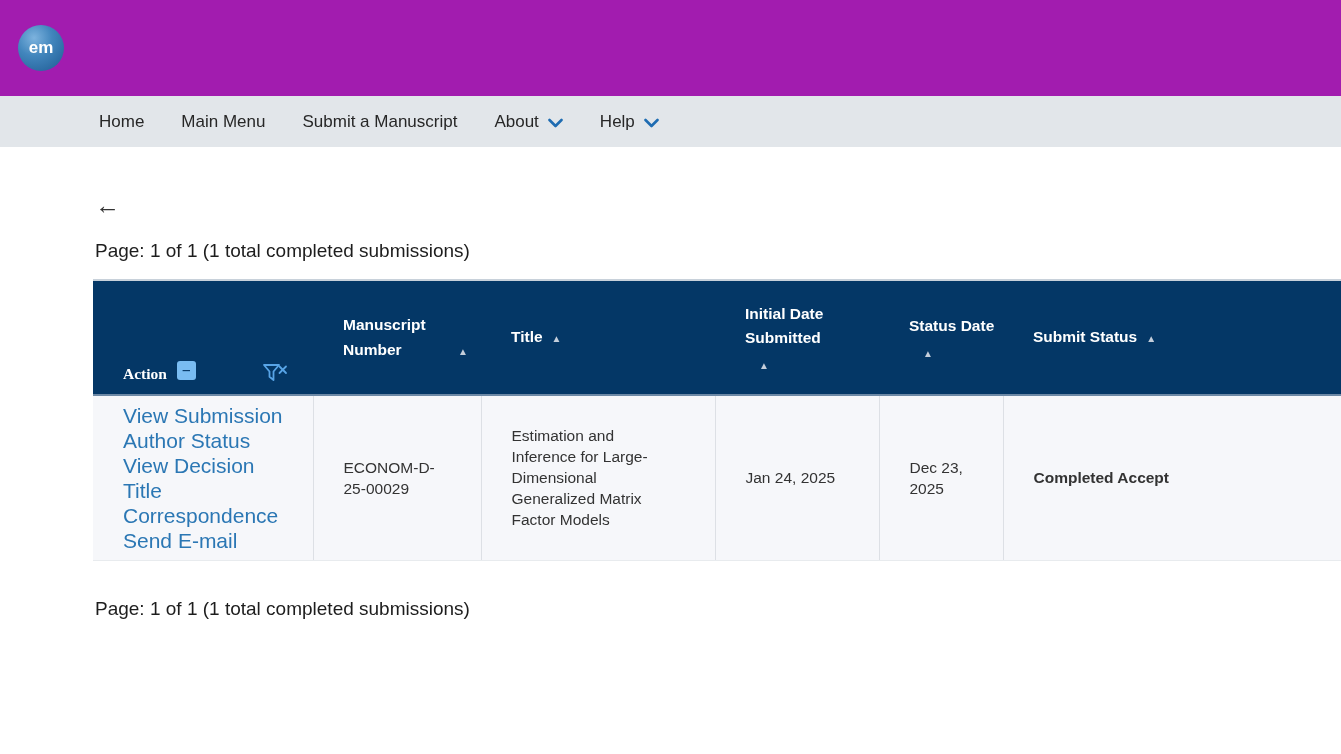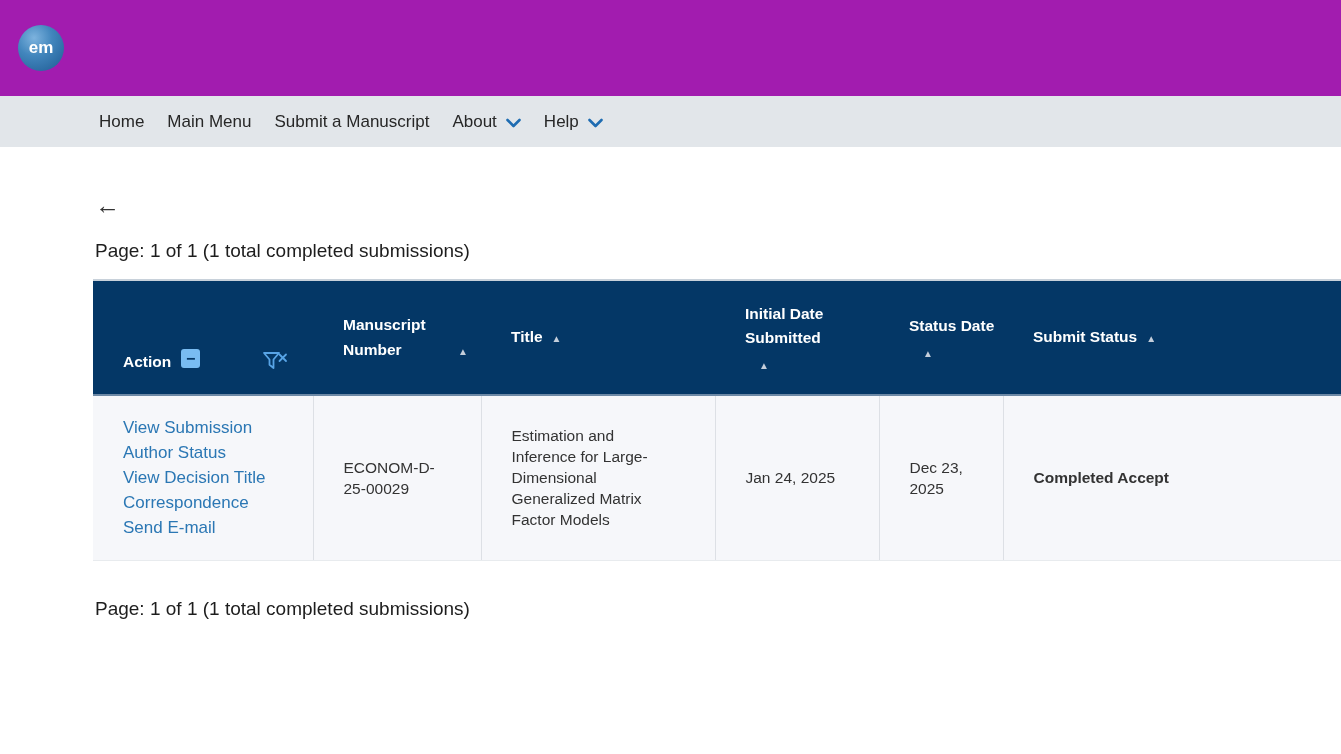--- a/index.html
+++ b/index.html
@@ -25,21 +25,21 @@
   }
   .journal-title {
     margin-left:25px; color:#ffffff; font-size:24px; font-weight:600;
     letter-spacing:0.2px;
   }
 
   
   .navbar {
     height:51px; background:#e2e6ea;
     display:flex; align-items:center;
-    padding-left:99px; column-gap:23px;
+    padding-left:99px; column-gap:37px;
   }
   .nav-item {
     font-size:17px; color:#272727; cursor:pointer;
     display:flex; align-items:center; gap:9px; white-space:nowrap;
   }
   .chevron { display:inline-flex; margin-top:2px; }
 
   
   .page-heading {
     margin:46px 0 0 95px;
@@ -68,21 +68,22 @@
     height:115px; padding:0; text-align:left;
     font-size:15.5px; font-weight:700;
     border-top:2px solid #c8d1da;
     border-bottom:2px solid #6d89a6;
     vertical-align:middle;
   }
   th .th-inner { padding-left:30px; line-height:1.55; }
   th.th-action { vertical-align:bottom; }
   th.th-action .th-inner {
     display:flex; align-items:center; justify-content:space-between;
-    padding:0 24px 20px 30px;
+    padding:0 24px 8px 30px;
+    font-family:Liberation Serif, serif;
   }
   .action-label-group { display:flex; align-items:center; gap:10px; }
   .minus-box {
     width:19px; height:19px; border-radius:3px; background:#79bcf2;
     display:inline-flex; align-items:center; justify-content:center;
     color:#043766; font-weight:bold; font-size:16px; line-height:1;
     transform:translateY(-3px); cursor:pointer;
   }
   .filter-icon { display:inline-flex; cursor:pointer; }
 
@@ -96,21 +97,21 @@
 
   tbody td {
     background:#f6f7fa; height:165px; vertical-align:middle;
     padding:0 16px 0 30px; font-size:15.5px; color:#333;
     border-right:1px solid #dde0e5; border-bottom:1px solid #e8ebee;
     line-height:21px;
   }
   tbody td:last-child { border-right:none;font-weight:bold; }
   .action-links a {
     display:block; color:#2b77b4; text-decoration:none;
-    font-size:17px; line-height:25px; cursor:pointer;
+    font-size:21px; line-height:25px; cursor:pointer;
   }
   .cell-msnum { max-width:106px; }
   .cell-title { max-width:162px; }
   .cell-statusdate { max-width:72px; }
 </style>
 </head>
 <body>
 
 <header class="banner">
   <div class="logo">

